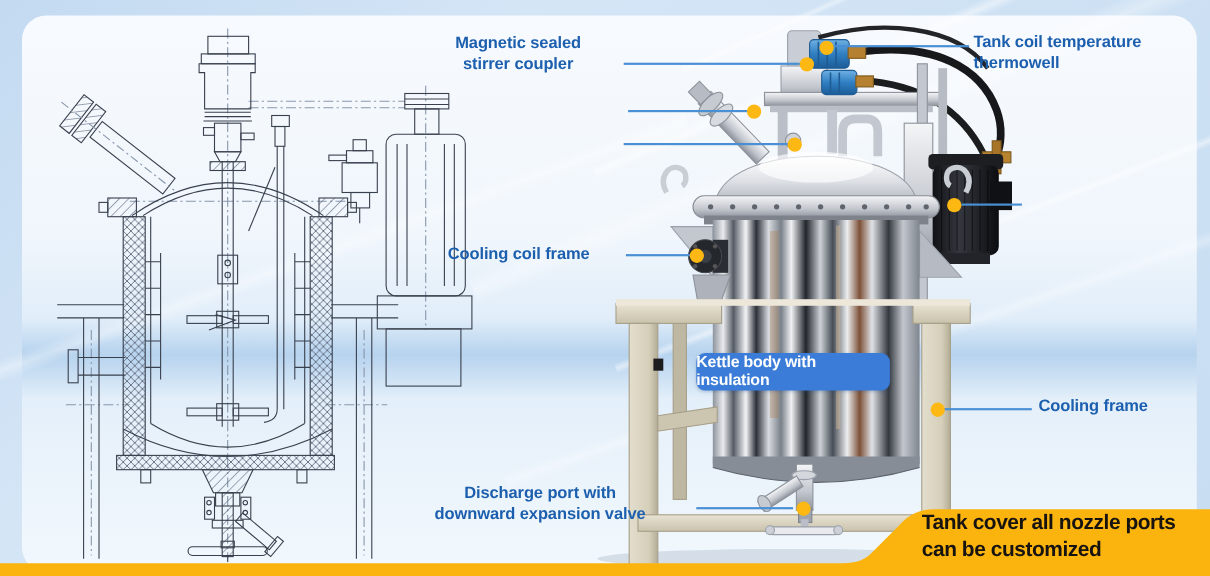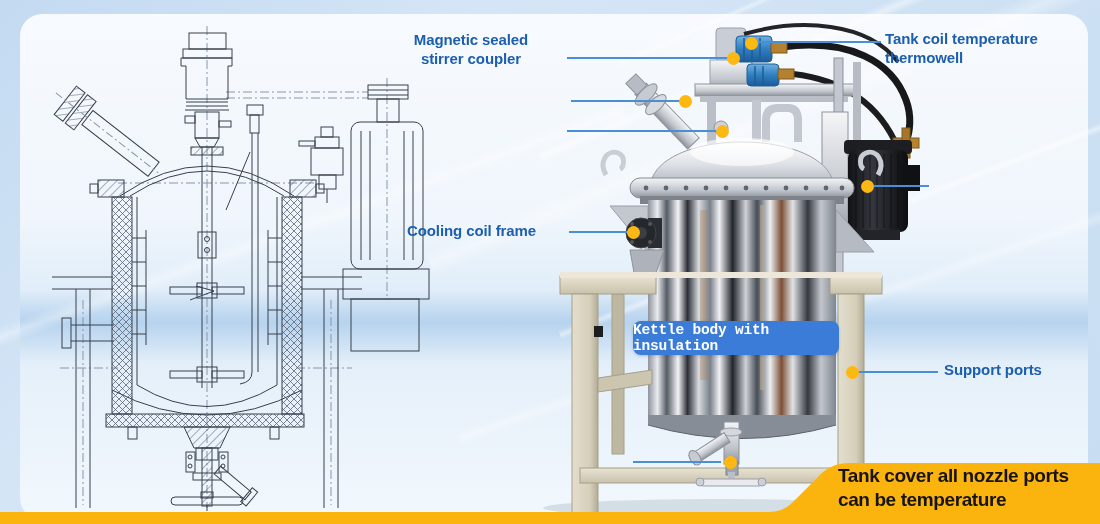--- a/index.html
+++ b/index.html
@@ -17,23 +17,23 @@
   
   svg.yellow{position:absolute;left:0;top:0;z-index:30;}
   .banner-text{position:absolute;left:838px;top:464px;z-index:31;font-size:19px;font-weight:700;
     color:#171310;line-height:24px;letter-spacing:-.4px;white-space:pre-line;}
   
   .lbl{position:absolute;z-index:40;color:#1c5fae;font-weight:700;font-size:15px;line-height:18.5px;
     letter-spacing:-.1px;white-space:pre-line;}
   .lbl.r{text-align:center;}
   .leader{position:absolute;z-index:39;height:2px;background:#4a8fd4;}
   .dot{position:absolute;z-index:41;width:13px;height:13px;border-radius:50%;background:#fdb813;}
-  .badge{position:absolute;left:633px;top:321px;width:206px;height:34px;z-index:38;background:#3a7cd8;
+  .badge{position:absolute;left:633px;top:321px;width:176px;height:34px;z-index:38;background:#3a7cd8;
     border-radius:8px;color:#fff;font-size:14.5px;font-weight:700;display:flex;align-items:center;
-    justify-content:center;letter-spacing:-.2px;box-shadow:0 1px 3px rgba(30,70,130,.25);font-family:Liberation Mono, monospace;}
+    justify-content:center;letter-spacing:-.2px;box-shadow:0 1px 3px rgba(30,70,130,.25);}
 </style>
 </head>
 <body>
 
 <div id="canvas">
 
   <div class="panel">
     <div class="band"></div>
   </div>
 
@@ -351,21 +351,21 @@
         <circle cx="700" cy="482" r="4" fill="#cdd1d7" stroke="#9aa0a8"></circle>
         <circle cx="762" cy="482" r="4" fill="#cdd1d7" stroke="#9aa0a8"></circle>
       </g>
     </g>
   </svg>
 
   <svg class="yellow" width="1100" height="524" viewBox="0 0 1100 524">
     <path d="M0,512 L766,512 C779,512 786,509 793,502 L818,477 C826,468 836,463 849,463 L1100,463 L1100,524 L0,524 Z" fill="#fbb40d"></path>
   </svg>
   <div class="banner-text">Tank cover all nozzle ports
-can be temperature</div>
+can be customized</div>
 
   <div class="badge">Kettle body with insulation</div>
 
   <div class="lbl r" style="left:380px;top:31px;width:182px">Magnetic sealed
 stirrer coupler</div>
   <div class="leader" style="left:567px;top:57px;width:162px"></div>
   <div class="dot" style="left:727px;top:52px"></div>
 
   <div class="lbl" style="left:885px;top:30px;width:190px">Tank coil temperature
 thermowell</div>
@@ -378,20 +378,22 @@
   <div class="leader" style="left:567px;top:130px;width:150px"></div>
   <div class="dot" style="left:716px;top:125px"></div>
 
   <div class="lbl r" style="left:380px;top:222px;width:183px">Cooling coil frame</div>
   <div class="leader" style="left:569px;top:231px;width:60px"></div>
   <div class="dot" style="left:627px;top:226px"></div>
 
   <div class="leader" style="left:874px;top:185px;width:55px"></div>
   <div class="dot" style="left:861px;top:180px"></div>
 
-  <div class="lbl" style="left:944px;top:361px;width:140px">Support ports</div>
+  <div class="lbl" style="left:944px;top:361px;width:140px">Cooling frame</div>
   <div class="leader" style="left:858px;top:371px;width:80px"></div>
   <div class="dot" style="left:846px;top:366px"></div>
 
+  <div class="lbl r" style="left:360px;top:440px;width:262px">Discharge port with
+downward expansion valve</div>
   <div class="leader" style="left:633px;top:461px;width:88px"></div>
   <div class="dot" style="left:724px;top:456px"></div>
 
 </div>
 
 </body></html>

